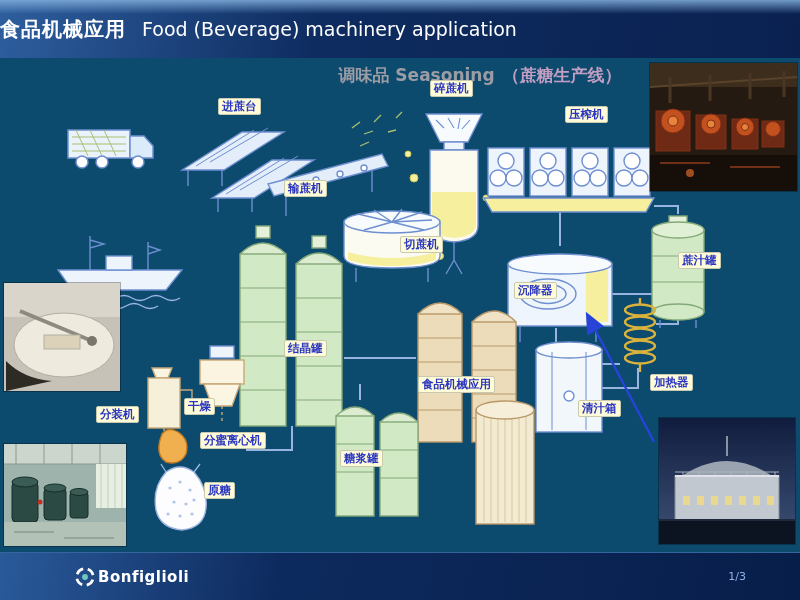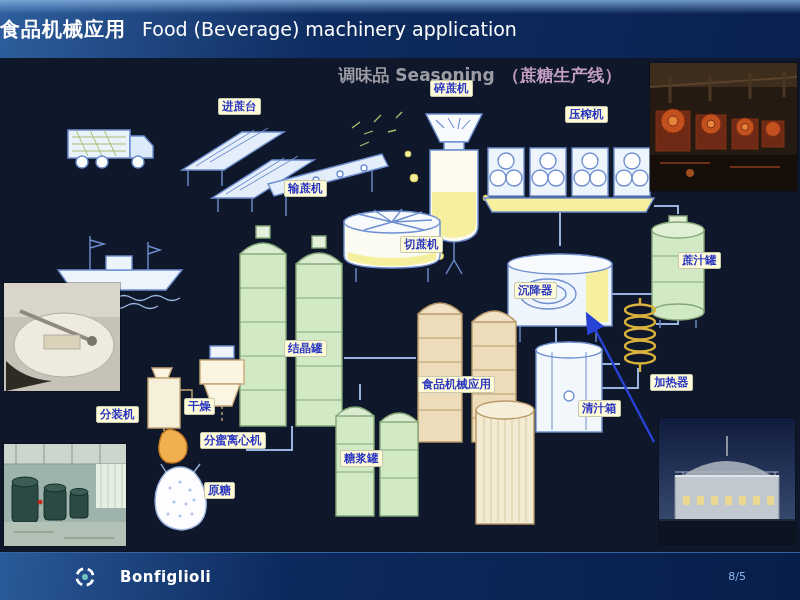--- a/index.html
+++ b/index.html
@@ -9,21 +9,21 @@
 
   
   .topbar{position:absolute;top:0;left:0;width:100%;height:58px;
     background:linear-gradient(180deg,rgba(130,175,220,.85) 0,rgba(130,175,220,0) 14px),
                linear-gradient(100deg,#2e5e9e 0%,#0e2c60 40%,#0a2150 100%);
     display:flex;align-items:center;}
   .t-cn{color:#fff;font-size:20px;font-weight:bold;letter-spacing:1px}
   .t-en{color:#fff;font-size:19px;font-weight:normal;margin-left:16px}
 
   
-  .content{position:absolute;top:58px;left:0;width:800px;height:524px;background:#0f172a}
+  .content{position:absolute;top:58px;left:0;width:800px;height:524px;background:#0c4a6e}
   .machinery{position:absolute;left:0;top:0;width:800px;height:494px;z-index:1}
   .dtitle{position:absolute;left:240px;top:6px;width:480px;text-align:center;
     font-size:17px;font-weight:bold;z-index:2;white-space:nowrap}
   .dt-main{color:#9c9ca4}
   .dt-paren{color:#c39ec3;margin-left:2px}
 
   .photo{position:absolute;overflow:hidden;box-shadow:0 0 0 1px rgba(0,0,0,.3);z-index:2}
   .photo svg{display:block;width:100%;height:100%}
   .p-tr{left:650px;top:5px;width:147px;height:128px}
   .p-l{left:4px;top:225px;width:116px;height:108px}
@@ -33,21 +33,21 @@
   .arrow-layer{position:absolute;left:0;top:0;width:800px;height:494px;z-index:4;pointer-events:none}
 
   .chip{position:absolute;font-size:11.5px;font-weight:bold;color:#2a35c0;
     background:#fdfbd8;border:1px solid #c9c9b0;border-radius:2px;
     padding:0 3px;line-height:15px;white-space:nowrap;z-index:3}
 
   
   .botbar{position:absolute;bottom:0;left:0;width:100%;height:48px;
     background:linear-gradient(100deg,#2a5a9a 0%,#0d2a5e 35%,#081e4a 100%);
     border-top:1px solid #35659e;display:flex;align-items:center;padding:0 54px 0 74px}
-  .brand{display:flex;align-items:center;gap:24px;color:#fff;font-size:15px;
+  .brand{display:flex;align-items:center;gap:2px;color:#fff;font-size:15px;
     font-weight:bold;letter-spacing:.5px}
   .page{margin-left:auto;color:#8fb2e8;font-size:11px}
 </style>
 </head>
 <body>
 
 <div class="slide">
 
   <header class="topbar">
     <span class="t-cn">食品机械应用</span>
@@ -386,16 +386,16 @@
   </main>
 
   <footer class="botbar">
     <div class="brand">
       <svg width="22" height="22" viewBox="0 0 24 24">
         <circle cx="12" cy="12" r="9" fill="none" stroke="#ffffff" stroke-width="3" stroke-dasharray="9 5" transform="rotate(20 12 12)"></circle>
         <circle cx="12" cy="12" r="3.2" fill="#6fc8c0"></circle>
       </svg>
       <span>Bonfiglioli</span>
     </div>
-    <span class="page">8/5</span>
+    <span class="page">1/3</span>
   </footer>
 
 </div>
 
 </body></html>

